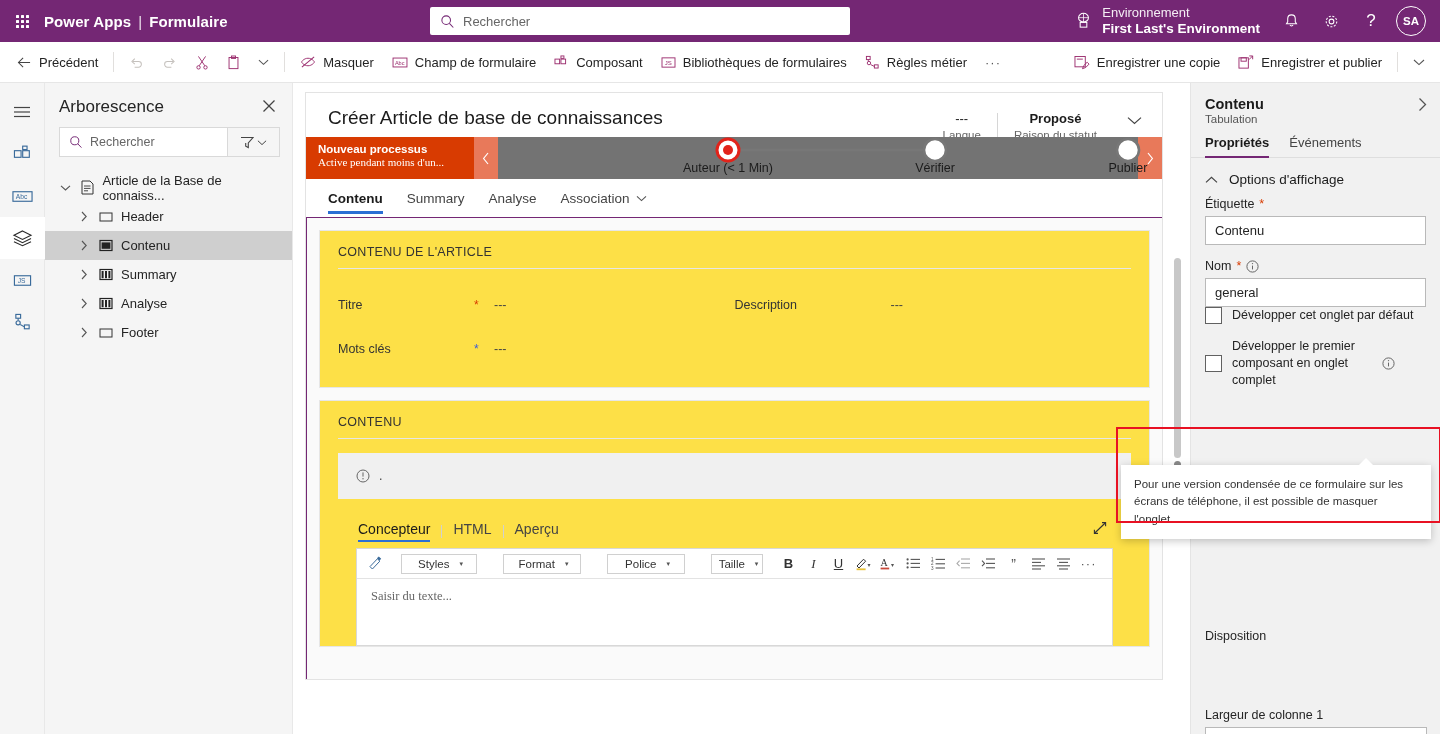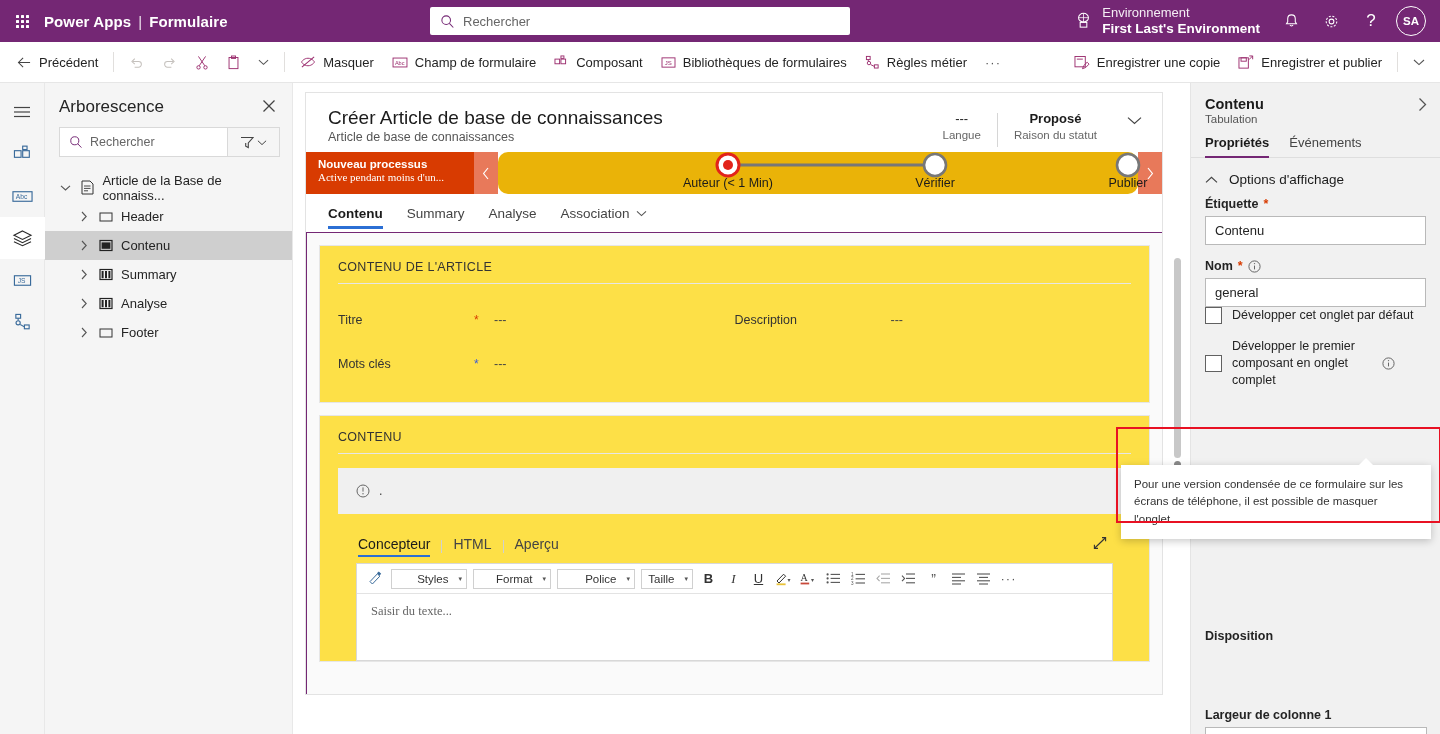--- a/index.html
+++ b/index.html
@@ -134,21 +134,21 @@
   .bpf-flag {
     background:#d83b01; color:#fff; width:168px; padding:5px 0 0 12px; position:relative;
   }
   .bpf-flag .t1 { font-size:11.5px; font-weight:bold; line-height:1.25;}
   .bpf-flag .t2 { font-size:11px; line-height:1.25;font-family:Liberation Serif, serif; }
   .bpf-prev {
     width:24px; background:#e8795a; color:#fff; display:flex; align-items:center; justify-content:center;
     cursor:pointer; font-size:12px;
   }
   .bpf-stages {
-    flex:1; background:#eab308; position:relative;border-radius:10px;
+    flex:1; background:#737373; position:relative;
   }
   .bpf-next {
     width:24px; background:#e8795a; color:#fff; display:flex; align-items:center; justify-content:center;
     cursor:pointer; font-size:12px;
   }
   .stage { position:absolute; text-align:center; top:0; }
   .stage .lbl { font-size:12.5px; color:#1b1b1b; margin-top:18px; white-space:nowrap;}
 
   
   .formtabs { display:flex; align-items:center; gap:0; padding:8px 22px 0 22px; height:38px;}
@@ -194,22 +194,22 @@
   .rtab-sep { width:1px; height:13px; background:#d0d0d0;}
   .rte-expand { position:absolute; right:24px; bottom:4px; cursor:pointer; color:#333;}
 
   .rte-box { border:1px solid #d8d8d8; margin:6px 18px 0 18px; background:#fff; }
   .rte-toolbar {
     display:flex; align-items:center; gap:0; height:30px; padding:0 6px;
     border-bottom:1px solid #e3e3e3; overflow:hidden;
   }
   .tb-ic { width:25px; height:24px; display:flex; align-items:center; justify-content:center; cursor:pointer; color:#333;}
   .tb-sel {
-    height:20px; border:1px solid #d0d0d0; display:flex; align-items:center; justify-content:flex-end;
-    padding:0 4px 0 7px; font-size:11.5px; color:#333; margin:0 3px; cursor:pointer; gap:10px;
+    height:20px; border:1px solid #d0d0d0; display:flex; align-items:center; justify-content:center;
+    padding:0 4px 0 7px; font-size:11.5px; color:#333; margin:0 13px; cursor:pointer; gap:10px;
   }
   .tb-sel .ar { font-size:7px; color:#555;}
   .rte-area { height:66px; padding:10px 14px; color:#666; font-size:12.5px; font-family:"Liberation Serif", serif;}
   .vscroll-thumb { position:absolute; right:9px; top:175px; width:7px; height:200px; background:#c8c8c8; border-radius:4px;}
   .vscroll-thumb2 { position:absolute; right:9px; top:378px; width:7px; height:28px; background:#8a8a8a; border-radius:4px;}
 
   
   .props {
     width:250px; flex:0 0 250px; background:#f1f1f1; border-left:1px solid #e4e4e4;
     position:relative; padding:0;
@@ -221,21 +221,21 @@
   .ptabs { display:flex; gap:0; padding:10px 14px 0 14px; border-bottom:1px solid #dedede;}
   .ptab { font-size:13px; color:#444; padding:0 10px 7px 10px; cursor:pointer; position:relative;}
   .ptab:first-child { padding-left:0; }
   .ptab.active { color:#1b1b1b; font-weight:bold;}
   .ptab.active::after { content:""; position:absolute; left:0; right:10px; bottom:-1px; height:2.5px; background:#742774;}
   .psection-head {
     display:flex; align-items:center; gap:11px; padding:14px 14px 10px 14px;
     font-size:13.5px; color:#1b1b1b; cursor:pointer;
   }
   .pfield { padding:0 14px 0 14px; }
-  .plabel { font-size:12.5px; color:#242424; margin-bottom:5px; display:flex; align-items:center; gap:5px;font-weight:bold;}
+  .plabel { font-size:12.5px; color:#242424; margin-bottom:5px; display:flex; align-items:center; gap:5px;}
   .plabel .star { color:#d83b01; }
   .pinput {
     width:100%; height:29px; background:#fff; border:1px solid #b9b9b9;
     display:flex; align-items:center; padding:0 9px; font-size:13px; color:#242424;
     justify-content:space-between;
   }
   .pcheckrow { display:flex; align-items:center; gap:10px; padding:0 14px; margin-top:0;}
   .cbox { width:17px;height:17px;border:1.3px solid #616161; background:#fff; flex:0 0 17px;}
   .cbox.checked { background:#742774; border-color:#742774; display:flex;align-items:center;justify-content:center;}
   .pcheck-label { font-size:12.5px; color:#242424; line-height:1.35;}
@@ -657,21 +657,20 @@
       </div>
     </div>
   </div>
 
   <div class="canvas">
     <div class="canvas-inner">
       <div class="formcard">
 
         <div class="form-title-wrap">
           <div class="form-title">Créer Article de base de connaissances</div>
-          <div class="form-sub">Article de base de connaissances</div>
           <div class="form-head-right">
             <div class="hr-col">
               <div class="v">---</div>
               <div class="k">Langue</div>
             </div>
             <div class="hr-divider"></div>
             <div class="hr-col">
               <div class="v b">Proposé</div>
               <div class="k">Raison du statut</div>
             </div>

